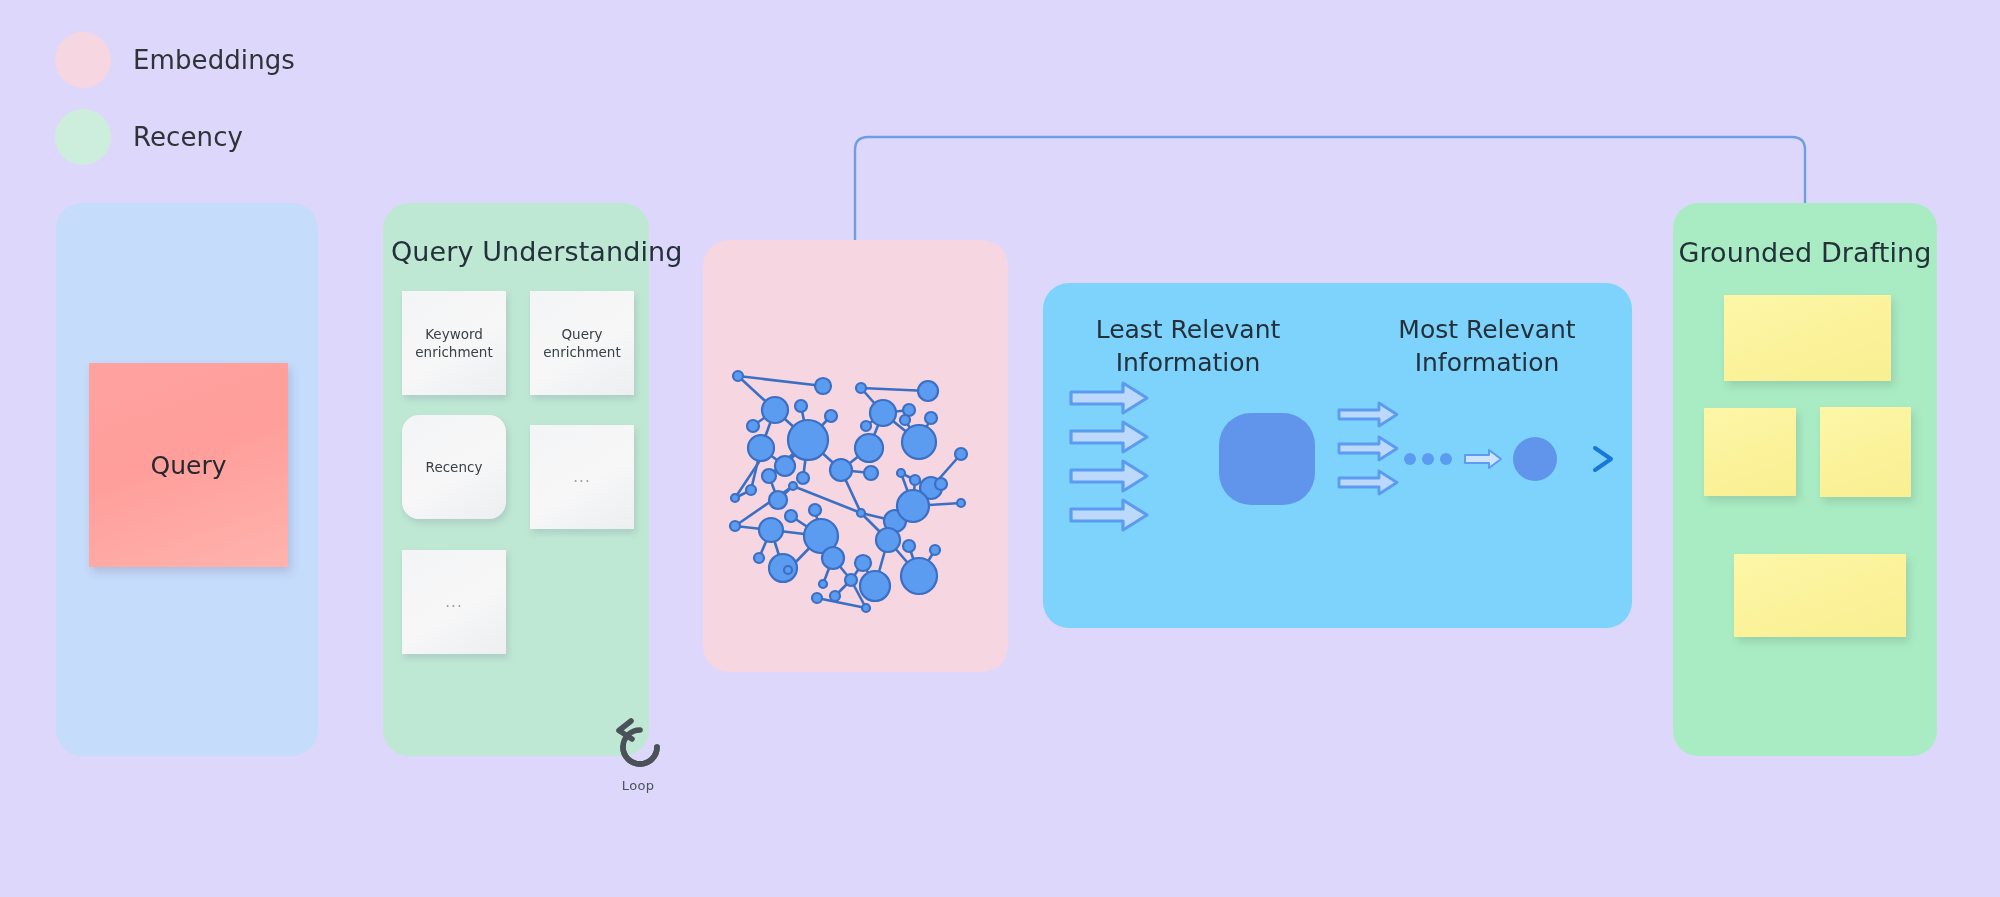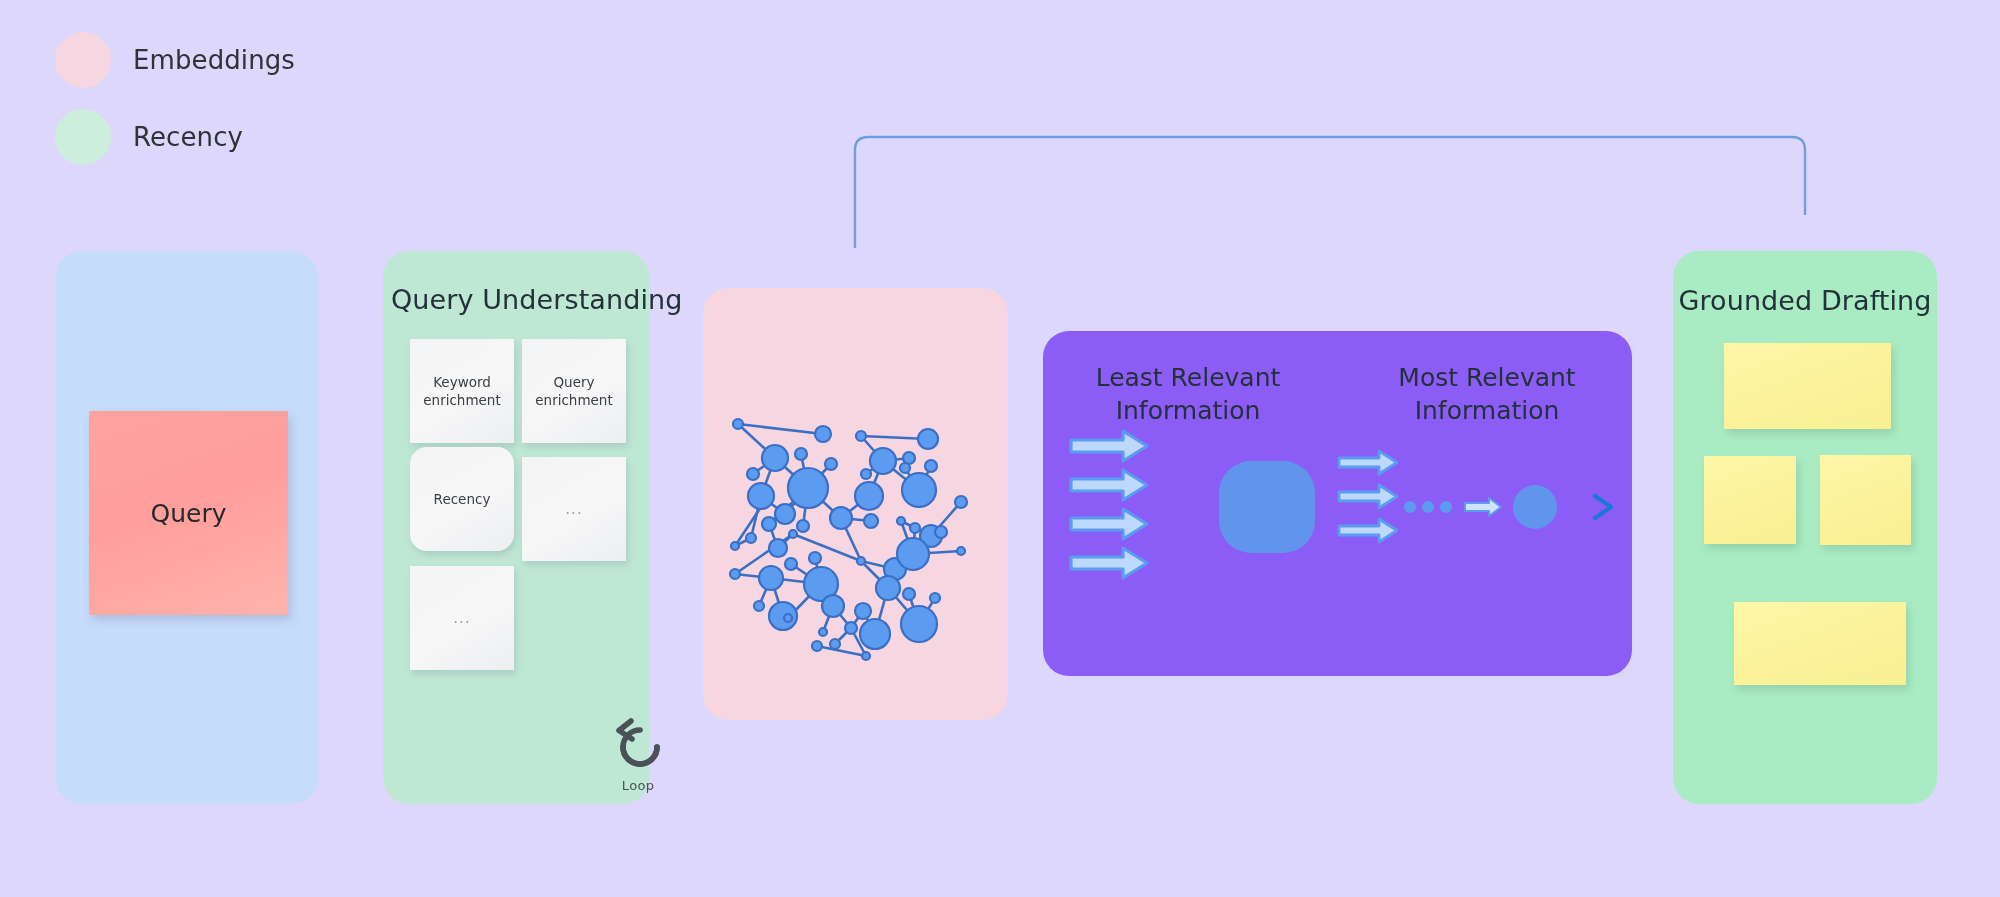--- a/index.html
+++ b/index.html
@@ -46,21 +46,20 @@
     letter-spacing: .1px;
     color: #2f3337;
     white-space: nowrap;
   }
 
   
   .panel {
     position: absolute;
     border-radius: 26px;
     box-sizing: border-box;
-    margin-top: 48px;
   }
   .panel-title {
     font-size: 27px;
     color: #24303a;
     letter-spacing: .1px;
     white-space: nowrap;
   }
 
   
   #query-panel {
@@ -106,21 +105,20 @@
   .qu-grid {
     position: absolute;
     left: 14px;
     top: 88px;
     width: 242px;
     display: grid;
     grid-template-columns: 104px 104px;
     column-gap: 24px;
     row-gap: 24px;
     justify-content: center;
-    gap: 8px;
   }
   .qu-card {
     height: 104px;
     background: linear-gradient(150deg, #f3f4f5 0%, #f7f7f8 55%, #eceef0 100%);
     box-shadow: 2px 4px 7px rgba(80,70,120,.17);
     display: flex;
     align-items: center;
     justify-content: center;
     text-align: center;
     padding: 4px;
@@ -183,21 +181,21 @@
     height: 265px;
   }
   .graph-wrap svg { display: block; }
 
   
   #rel-panel {
     left: 1043px;
     top: 283px;
     width: 589px;
     height: 345px;
-    background: #8b5cf6;
+    background: #7dd3fc;
   }
   .rel-label {
     position: absolute;
     top: 30px;
     font-size: 25px;
     line-height: 1.33;
     text-align: center;
     color: #24303a;
   }
   .rel-label.left  { left: 30px;  width: 230px; }
@@ -209,20 +207,21 @@
   }
   .funnel svg { display: block; }
 
   
   #gd-panel {
     left: 1673px;
     top: 203px;
     width: 264px;
     height: 553px;
     background: #a9ecc3;
+    border-radius: 25px;
   }
   #gd-panel .panel-title {
     position: absolute;
     left: 0;
     top: 34px;
     width: 100%;
     text-align: center;
     font-size: 27px;
   }
   .sticky {

